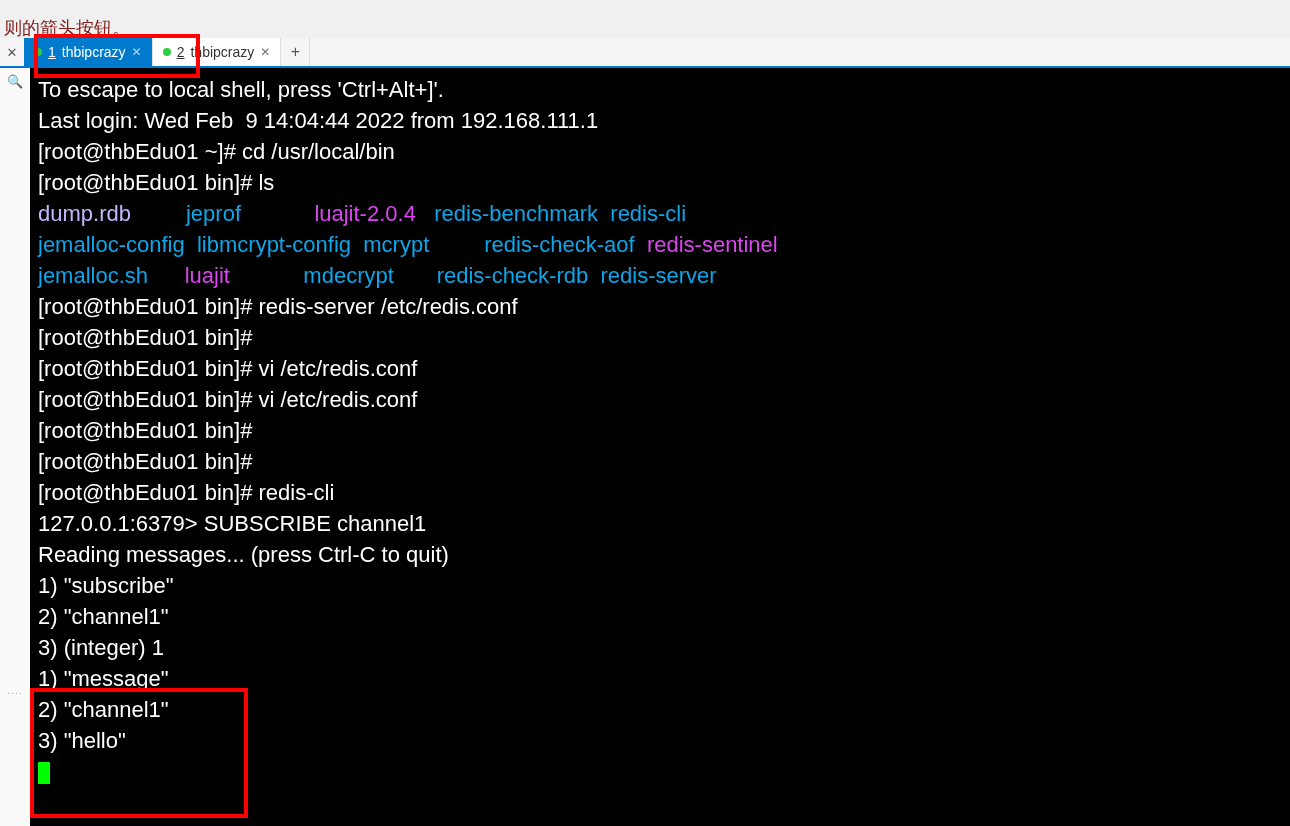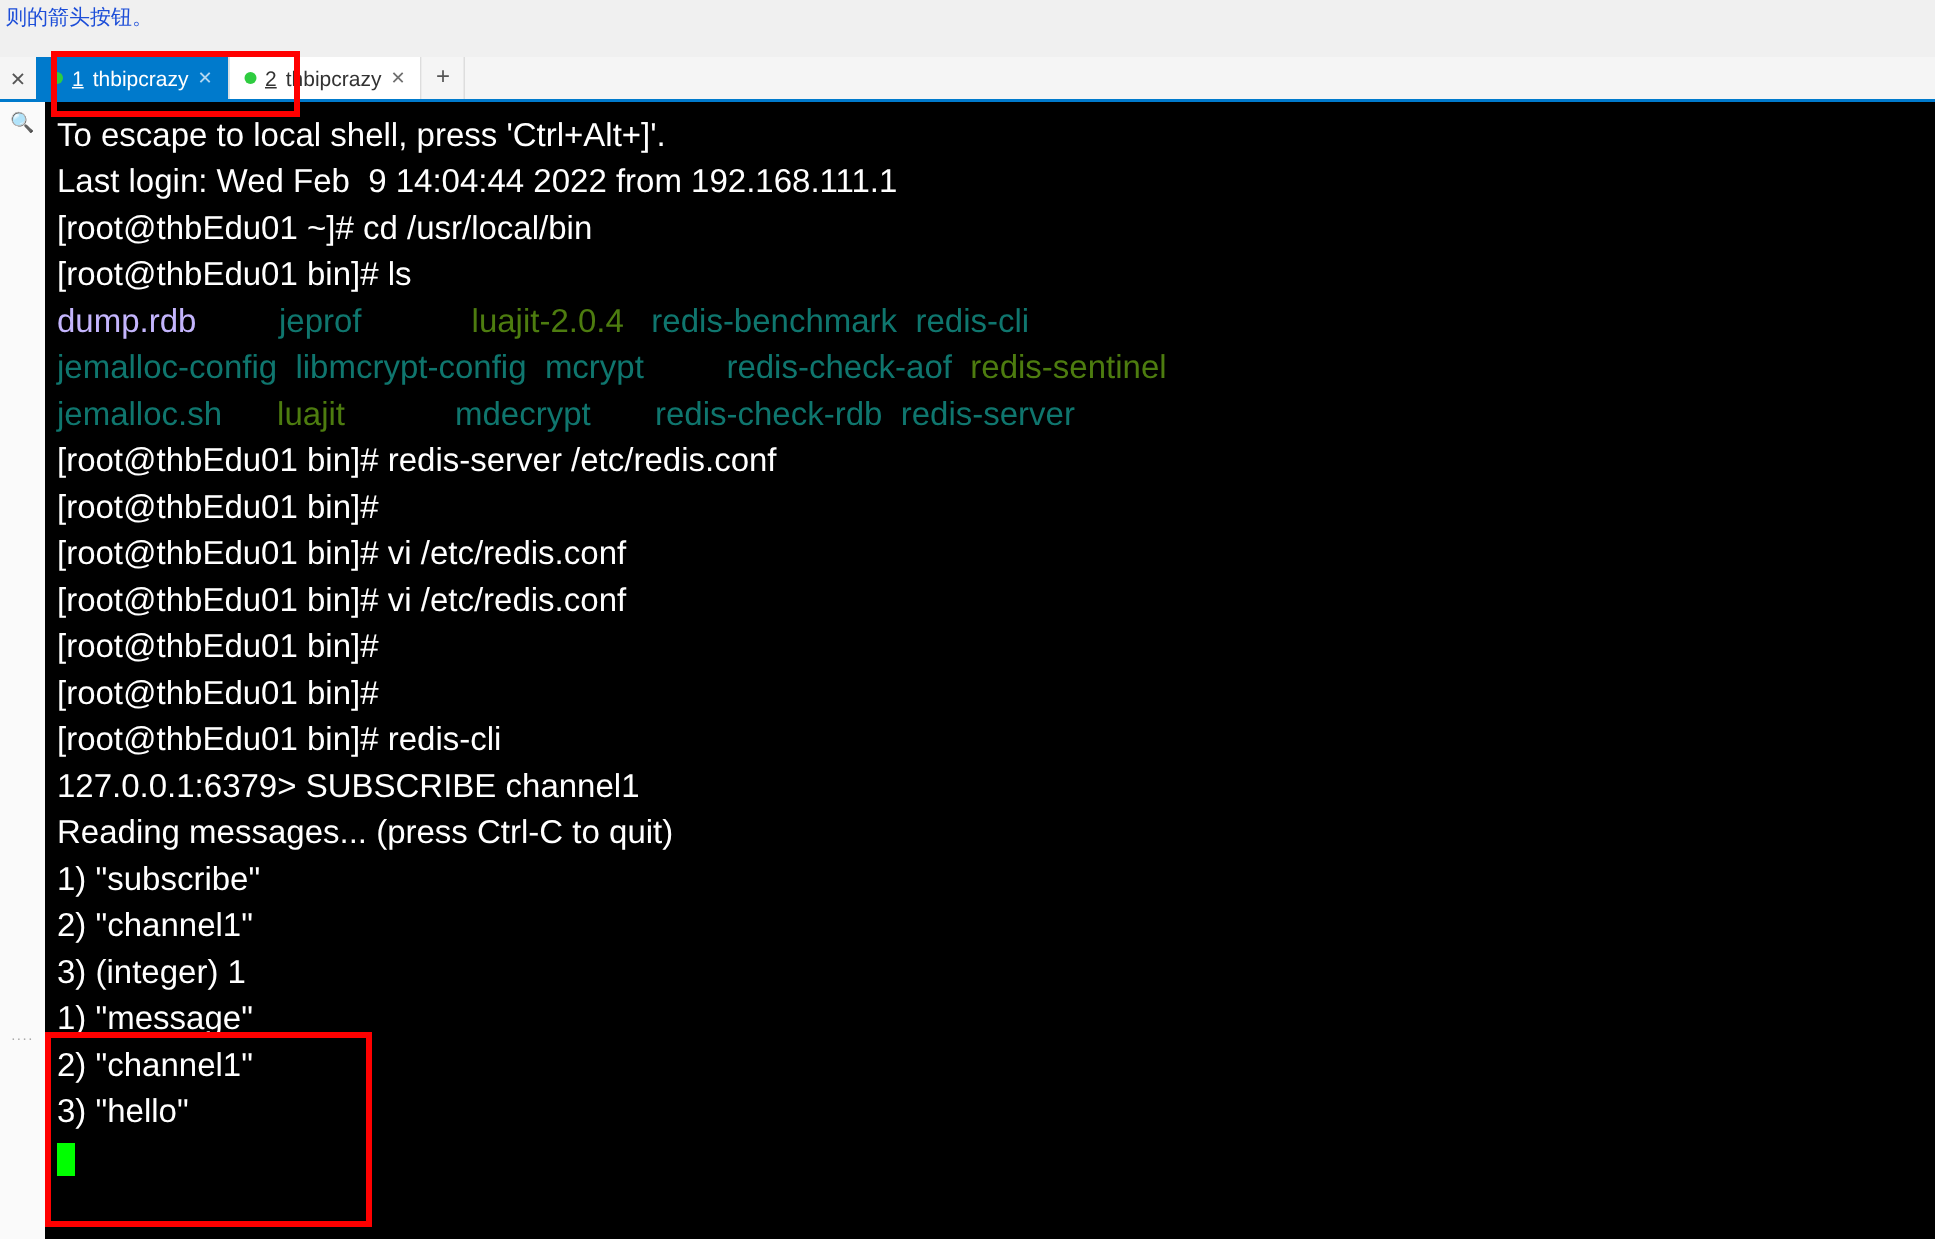--- a/index.html
+++ b/index.html
@@ -1,35 +1,35 @@
 <!DOCTYPE html>
 <html><head>
 <meta charset="utf-8">
 <style>
 html,body{margin:0;padding:0;width:1290px;height:826px;font-family:"Segoe UI",Arial,sans-serif;background:#f0f0f0;overflow:hidden}
-.header-fragment{position:absolute;top:0;left:0;color:#1d4ed8;font-size:14px;padding:3px 4px}
+.header-fragment{position:absolute;top:0;left:0;color:#7f1d1d;font-size:18px;padding:16px 4px}
 .tabbar{position:absolute;top:38px;left:0;right:0;height:28px;display:flex;align-items:stretch;background:#f5f5f5;border-bottom:2px solid #007acc}
 .sidebar-icons{display:flex;align-items:center}
 .sb-icon{width:24px;height:28px;display:flex;align-items:center;justify-content:center;color:#555;font-size:13px}
 .tab{display:flex;align-items:center;padding:0 10px;border-right:1px solid #ddd;font-size:14px;gap:6px}
 .tab.active{background:#007acc;color:#fff}
 .tab .dot{width:8px;height:8px;border-radius:50%}
 .tab.active .dot{background:#2ecc40}
 .tab.inactive .dot{background:#2ecc40}
 .tab.inactive{background:#fff;color:#333}
 .tab .num{text-decoration:underline}
 .tab .close{font-size:12px;opacity:.7}
 .newtab{width:28px;display:flex;align-items:center;justify-content:center;color:#555;font-size:16px;border-right:1px solid #ddd}
 .left-gutter{position:absolute;top:68px;left:0;width:30px;bottom:0;background:#fafafa;border-right:1px solid #e0e0e0}
 .gutter-icon{width:30px;height:26px;display:flex;align-items:center;justify-content:center;color:#666;font-size:13px}
 .gutter-dots{position:absolute;bottom:130px;left:0;width:30px;text-align:center;color:#aaa;font-size:10px;letter-spacing:1px}
 .terminal{position:absolute;top:68px;left:30px;right:0;bottom:0;background:#000;color:#fff;font-family:Liberation Sans, sans-serif;font-size:22px;line-height:31px;padding:6px 8px;white-space:pre;overflow:hidden}
 .term-line{display:block}
-.c-green{color:#0f766e}
-.c-cyan{color:#4d7c0f}
+.c-green{color:#0ea5e9}
+.c-cyan{color:#d946ef}
 .c-white{color:#c4b5fd}
 .cursor{display:inline-block;width:12px;height:22px;background:#00ff00;vertical-align:text-bottom}
 .hl-red-tab{position:absolute;top:34px;left:34px;width:158px;height:36px;border:4px solid #ff0000}
 .hl-red-box{position:absolute;border:4px solid #ff0000}
 </style>
 </head>
 <body>
 
 <div class="header-fragment">则的箭头按钮。</div>
 

